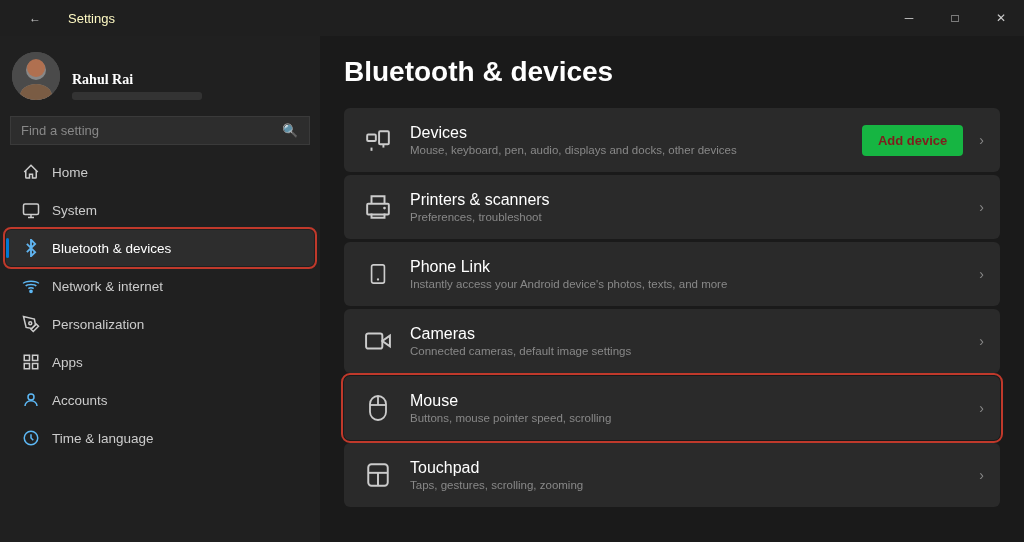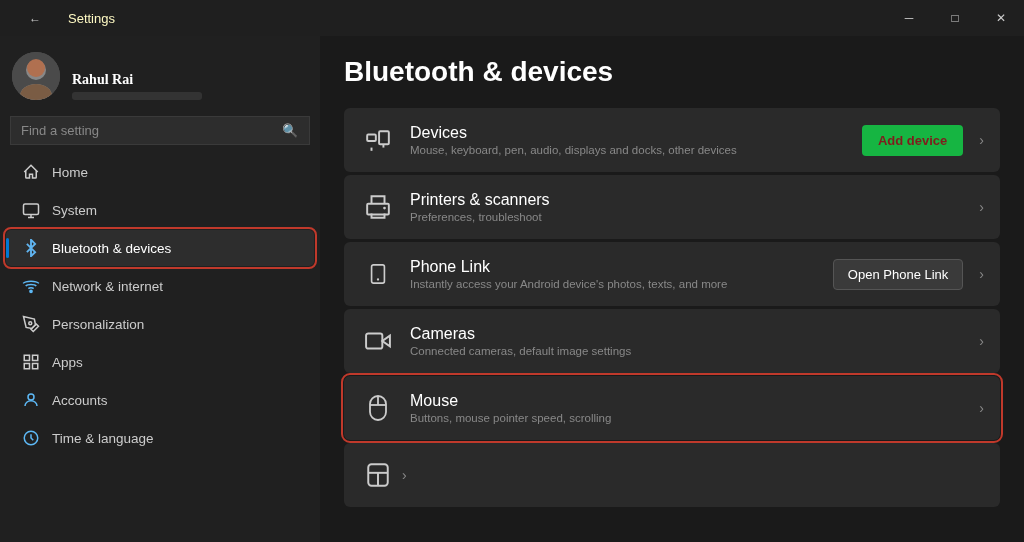--- a/index.html
+++ b/index.html
@@ -427,23 +427,20 @@
         <div class="setting-icon-wrap">
           <svg width="22" height="26" viewBox="0 0 24 24" fill="none" stroke="#ccc" stroke-width="1.8">
               <rect x="5" y="2" width="14" height="20" rx="2"></rect>
               <line x1="12" y1="18" x2="12" y2="18" stroke-linecap="round" stroke-width="2.5"></line>
             </svg>
         </div>
         <div class="setting-text">
           <div class="setting-title">Phone Link</div>
           <div class="setting-desc">Instantly access your Android device's photos, texts, and more</div>
         </div>
-        <div class="setting-action">
-          <button class="btn-gray">Open Phone Link</button>
-        </div>
         <span class="chevron">›</span>
       </div>
 
       <div class="setting-row">
         <div class="setting-icon-wrap">
           <svg width="26" height="26" viewBox="0 0 24 24" fill="none" stroke="#ccc" stroke-width="1.8">
               <path d="M23 7l-7 5 7 5V7z"></path>
               <rect x="1" y="5" width="15" height="14" rx="2"></rect>
             </svg>
         </div>
@@ -470,18 +467,22 @@
       </div>
 
       <div class="setting-row">
         <div class="setting-icon-wrap">
           <svg width="26" height="26" viewBox="0 0 24 24" fill="none" stroke="#ccc" stroke-width="1.8">
               <rect x="3" y="2" width="18" height="20" rx="3"></rect>
               <line x1="3" y1="10" x2="21" y2="10"></line>
               <line x1="12" y1="10" x2="12" y2="22"></line>
             </svg>
         </div>
+        <div class="setting-text">
+          <div class="setting-title">Touchpad</div>
+          <div class="setting-desc">Taps, gestures, scrolling, zooming</div>
+        </div>
         <span class="chevron">›</span>
       </div>
 
     </div>
   </div>
 </div>
 
 </body></html>

